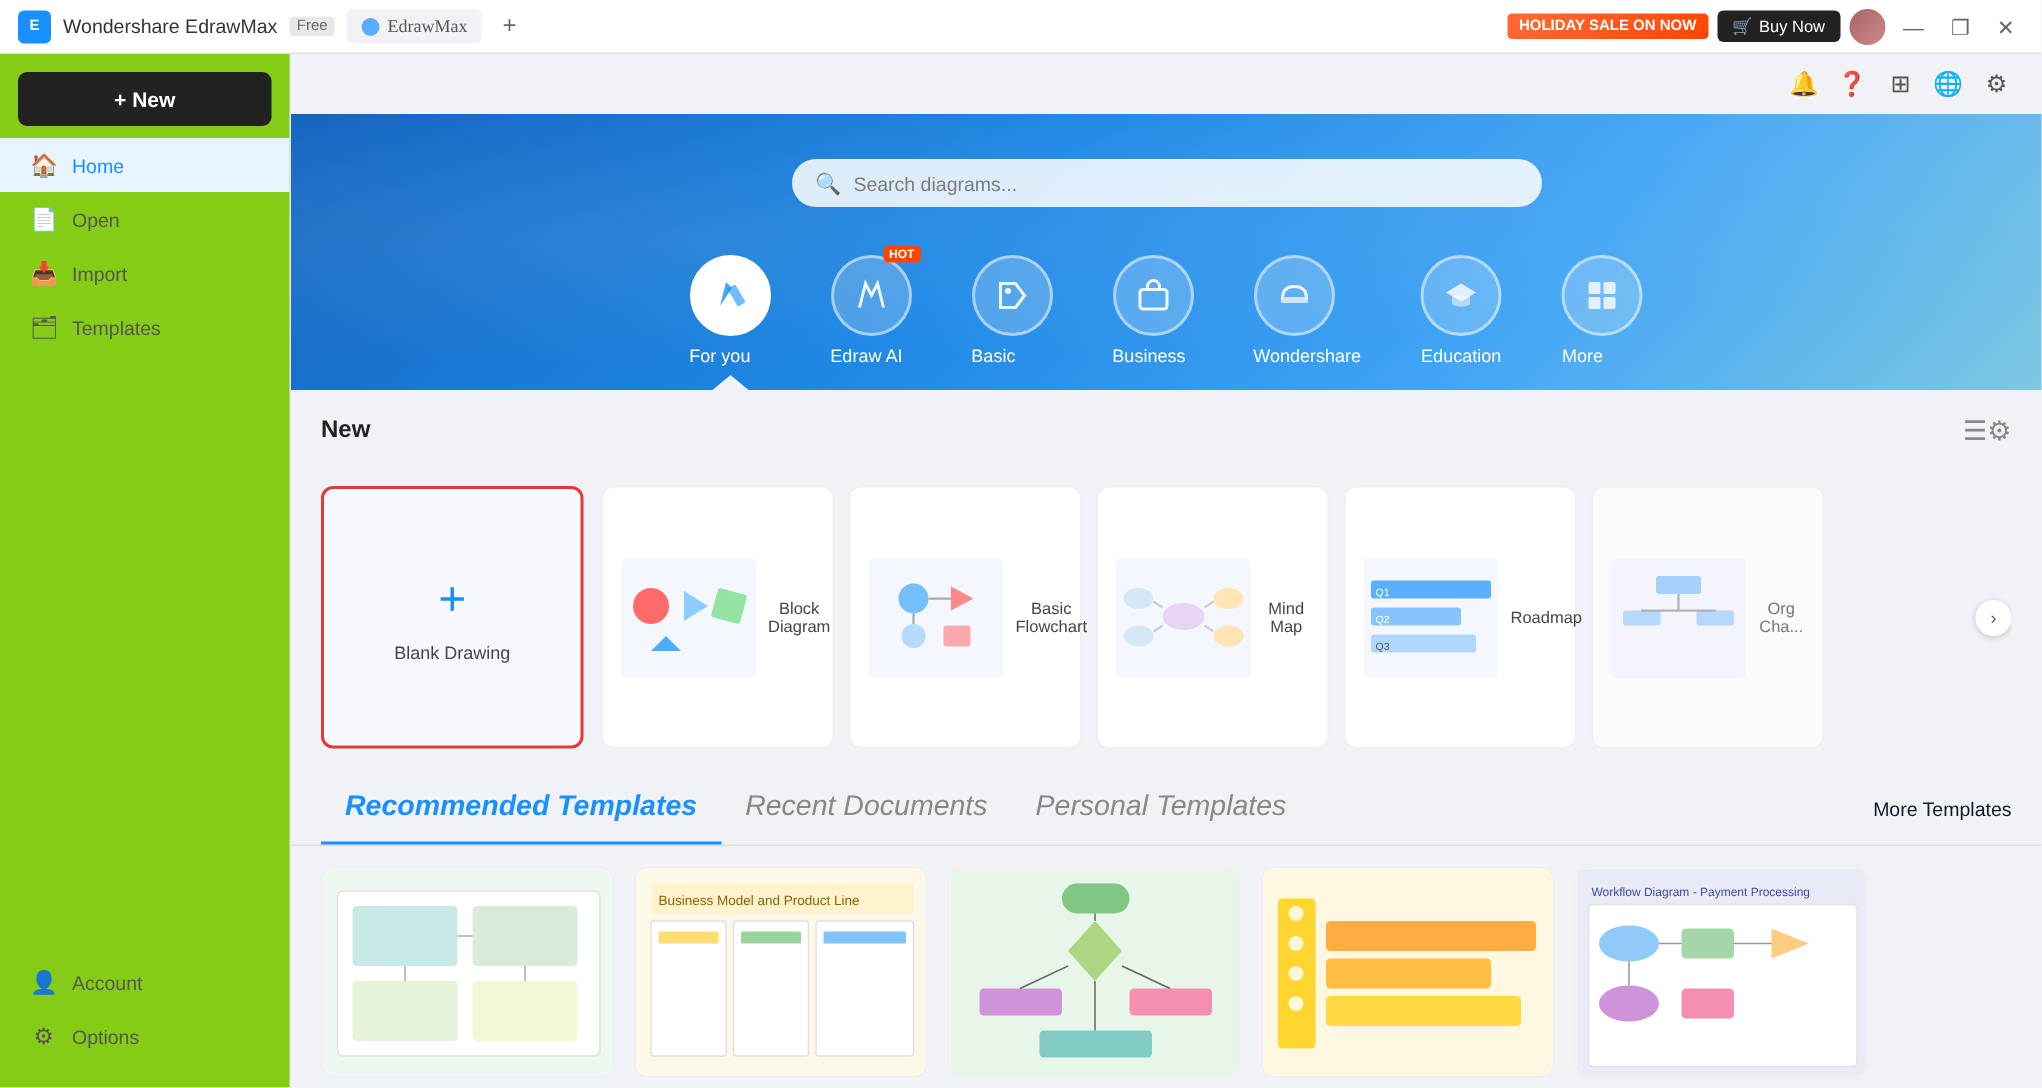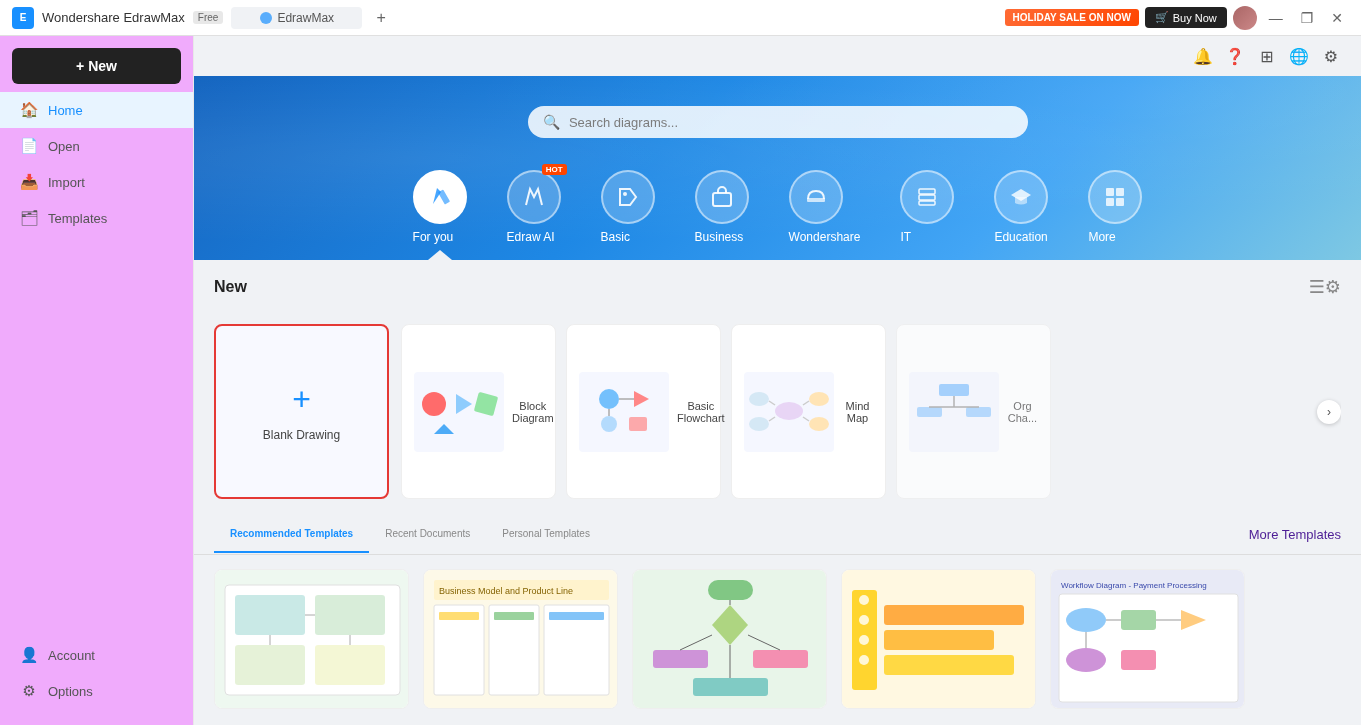--- a/index.html
+++ b/index.html
@@ -9,34 +9,34 @@
     .titlebar {
       display: flex; align-items: center; justify-content: space-between;
       height: 36px; background: #fff; padding: 0 12px;
       border-bottom: 1px solid #e0e0e0; user-select: none;
     }
     .titlebar-left { display: flex; align-items: center; gap: 8px; }
     .titlebar-logo { width: 22px; height: 22px; background: #1890ff; border-radius: 4px; display: flex; align-items: center; justify-content: center; }
     .titlebar-logo span { color: #fff; font-weight: bold; font-size: 10px; }
     .titlebar-appname { font-size: 13px; color: #333; }
     .titlebar-badge { background: #e8e8e8; color: #666; font-size: 10px; padding: 1px 5px; border-radius: 3px; }
-    .titlebar-tab { display: flex; align-items: center; gap: 4px; background: #f0f2f5; padding: 4px 28px; border-radius: 4px; font-size: 12px; color: #555; cursor: pointer; }
+    .titlebar-tab { display: flex; align-items: center; gap: 4px; background: #f0f2f5; padding: 4px 9px; border-radius: 4px; font-size: 12px; color: #555; cursor: pointer; font-family: Liberation Serif, serif; }
     .titlebar-add { width: 22px; height: 22px; display: flex; align-items: center; justify-content: center; font-size: 16px; color: #666; cursor: pointer; }
     .titlebar-right { display: flex; align-items: center; gap: 6px; }
     .sale-badge { background: linear-gradient(135deg, #ff6b35, #ff4500); color: #fff; font-size: 10px; font-weight: bold; padding: 3px 8px; border-radius: 3px; }
     .buy-now-btn { background: #222; color: #fff; font-size: 11px; padding: 4px 10px; border-radius: 4px; display: flex; align-items: center; gap: 4px; cursor: pointer; }
     .avatar { width: 24px; height: 24px; border-radius: 50%; background: linear-gradient(135deg, #a66, #c88); }
     .win-btn { background: none; border: none; cursor: pointer; font-size: 14px; color: #666; padding: 2px 6px; }
 
     
     .app-body { display: flex; height: calc(725px - 36px); }
 
     
     .sidebar {
-      width: 194px; background: #f0abfc; display: flex; flex-direction: column;
+      width: 194px; background: #84cc16; display: flex; flex-direction: column;
       padding: 8px 0; border-right: 1px solid #e8e8e8; flex-shrink: 0;
     }
     .sidebar-new-btn {
       margin: 4px 12px 8px; background: #222; color: #fff;
       border: none; border-radius: 6px; padding: 10px 0;
       font-size: 14px; font-weight: 600; cursor: pointer;
       display: flex; align-items: center; justify-content: center; gap: 6px;
     }
     .sidebar-item {
       display: flex; align-items: center; gap: 10px;
@@ -126,25 +126,25 @@
     }
     .template-name { font-size: 11px; color: #444; text-align: center; }
     .template-arrow {
       position: absolute; right: 0; top: 50%; transform: translateY(-50%);
       width: 24px; height: 24px; background: #fff; border-radius: 50%;
       display: flex; align-items: center; justify-content: center;
       box-shadow: 0 1px 4px rgba(0,0,0,0.2); cursor: pointer; z-index: 2;
       font-size: 12px; color: #555;
     }
     .bottom-tab {
-      padding: 12px 16px; font-size: 10px; color: #888; cursor: pointer;
-      border-bottom: 2px solid transparent; white-space: nowrap;
+      padding: 12px 16px; font-size: 19px; color: #888; cursor: pointer;
+      border-bottom: 2px solid transparent; white-space: nowrap; font-style: italic;
     }
     .bottom-tab.active { color: #1890ff; border-bottom: 2px solid #1890ff; font-weight: 600; }
-    .more-templates { margin-left: auto; padding: 12px 0; font-size: 13px; color: #4c1d95; cursor: pointer; }
+    .more-templates { margin-left: auto; padding: 12px 0; font-size: 13px; color: #0f172a; cursor: pointer; }
 
     
     .template-gallery { display: flex; gap: 14px; padding: 14px 20px; overflow: hidden; align-items: flex-end; }
     .gallery-card {
       width: 195px; background: #fff; border-radius: 8px; overflow: hidden;
       flex-shrink: 0; cursor: pointer; border: 1px solid #eee; height: 140px;
     }
 
     
     ::-webkit-scrollbar { width: 6px; height: 6px; }
@@ -281,30 +281,20 @@
         <div class="hero-cat">
           <div class="hero-cat-circle">
             <svg width="24" height="24" viewBox="0 0 24 24">
               <path d="M4 14 Q4 6 12 6 Q20 6 20 14" fill="none" stroke="rgba(255,255,255,0.9)" stroke-width="2"></path>
               <rect x="3" y="13" width="18" height="4" rx="1" fill="rgba(255,255,255,0.7)"></rect>
             </svg>
           </div>
           <span class="hero-cat-label">Wondershare</span>
         </div>
 
-        <div class="hero-cat">
-          <div class="hero-cat-circle">
-            <svg width="24" height="24" viewBox="0 0 24 24">
-              <rect x="4" y="4" width="16" height="5" rx="1" fill="none" stroke="rgba(255,255,255,0.9)" stroke-width="1.5"></rect>
-              <rect x="4" y="10" width="16" height="5" rx="1" fill="none" stroke="rgba(255,255,255,0.9)" stroke-width="1.5"></rect>
-              <rect x="4" y="16" width="16" height="4" rx="1" fill="none" stroke="rgba(255,255,255,0.9)" stroke-width="1.5"></rect>
-            </svg>
-          </div>
-          <span class="hero-cat-label">IT</span>
-        </div>
 
         <div class="hero-cat">
           <div class="hero-cat-circle">
             <svg width="24" height="24" viewBox="0 0 24 24">
               <polygon points="12,4 22,10 12,16 2,10" fill="rgba(255,255,255,0.8)"></polygon>
               <path d="M6 12 L6 18 Q12 21 18 18 L18 12" fill="rgba(255,255,255,0.5)"></path>
             </svg>
           </div>
           <span class="hero-cat-label">Education</span>
         </div>
@@ -375,20 +365,33 @@
                 <line x1="31" y1="26" x2="25" y2="22" stroke="#ccc" stroke-width="1.5"></line>
                 <line x1="31" y1="38" x2="25" y2="42" stroke="#ccc" stroke-width="1.5"></line>
                 <line x1="59" y1="26" x2="65" y2="22" stroke="#ccc" stroke-width="1.5"></line>
                 <line x1="59" y1="38" x2="65" y2="42" stroke="#ccc" stroke-width="1.5"></line>
               </svg>
             </div>
             <span class="template-name">Mind Map</span>
           </div>
 
 
+          <div class="template-card">
+            <div class="template-thumb">
+              <svg width="90" height="65" viewBox="0 0 90 65">
+                <rect x="5" y="8" width="80" height="12" rx="2" fill="#1890ff" opacity="0.7"></rect>
+                <rect x="5" y="26" width="60" height="12" rx="2" fill="#1890ff" opacity="0.5"></rect>
+                <rect x="5" y="44" width="70" height="12" rx="2" fill="#1890ff" opacity="0.3"></rect>
+                <text x="8" y="18" font-size="7" fill="#fff">Q1</text>
+                <text x="8" y="36" font-size="7" fill="#fff">Q2</text>
+                <text x="8" y="54" font-size="7" fill="#555">Q3</text>
+              </svg>
+            </div>
+            <span class="template-name">Roadmap</span>
+          </div>
 
           <div class="template-card" style="opacity:0.7; overflow:hidden;">
             <div class="template-thumb">
               <svg width="90" height="65" viewBox="0 0 90 65">
                 <rect x="30" y="5" width="30" height="12" rx="2" fill="#1890ff" opacity="0.5"></rect>
                 <rect x="8" y="28" width="25" height="10" rx="2" fill="#1890ff" opacity="0.4"></rect>
                 <rect x="57" y="28" width="25" height="10" rx="2" fill="#1890ff" opacity="0.4"></rect>
                 <line x1="45" y1="17" x2="45" y2="28" stroke="#999" stroke-width="1.5"></line>
                 <line x1="20" y1="28" x2="70" y2="28" stroke="#999" stroke-width="1.5"></line>
               </svg>

